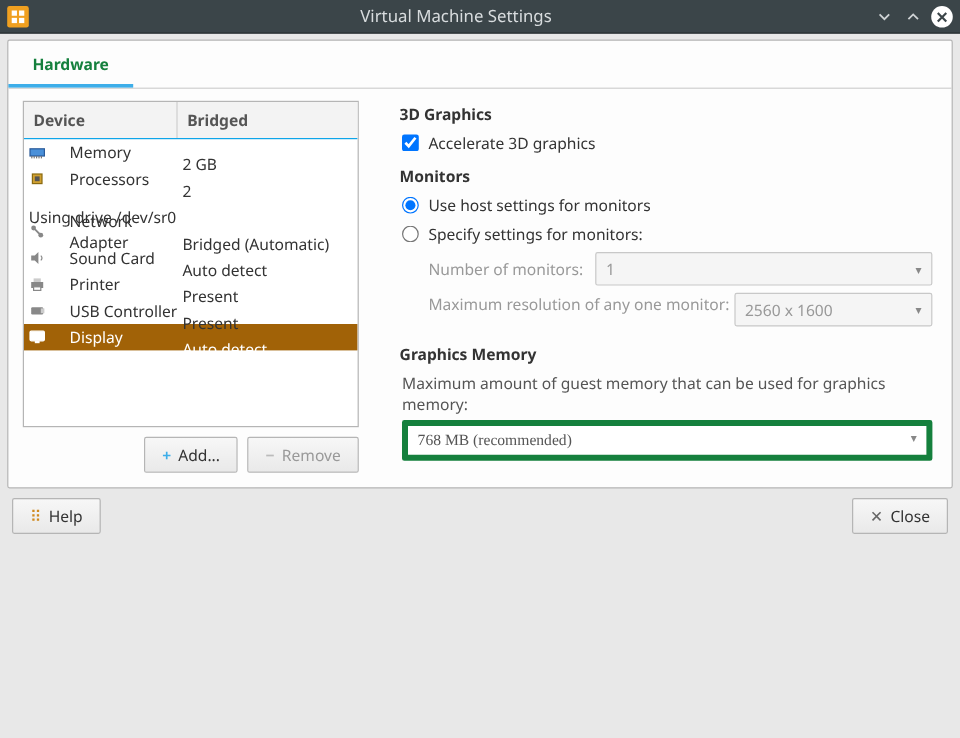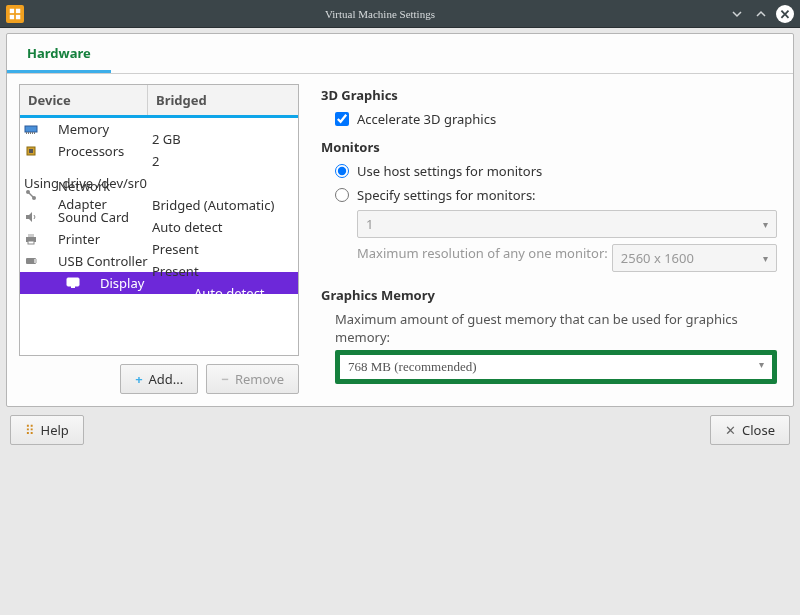--- a/index.html
+++ b/index.html
@@ -23,21 +23,21 @@
     border-bottom: 1px solid #2a3033;
   }
   .app-icon {
     width: 18px; height: 18px;
     background: #f0a020;
     border-radius: 2px;
     display: flex; align-items: center; justify-content: center;
     margin-right: 8px;
   }
   .app-icon svg { width: 14px; height: 14px; }
-  .title-text { flex: 1; text-align: center; font-size: 11px; color: #d8dcde; font-family: Liberation Serif, serif; }
+  .title-text { flex: 1; text-align: center; font-size: 14px; color: #d8dcde; }
   .title-controls { display: flex; gap: 6px; align-items: center; }
   .title-btn { width: 18px; height: 18px; display:flex; align-items:center; justify-content:center; cursor:pointer; color:#d8dcde;}
   .title-btn.close { background:#fff; border-radius:50%; color:#3b4549; font-weight:bold; }
   
   .outer-frame {
     margin: 5px 6px 0 6px;
     background: #fdfdfd;
     border: 1px solid #b5b5b5;
     border-radius: 2px;
     padding: 0;
@@ -60,47 +60,47 @@
   .content-row { display: flex; padding: 10px 12px 12px 12px; gap: 14px; }
   
   .device-panel { width: 280px; display:flex; flex-direction:column; }
   .device-table {
     border: 1px solid #b5b5b5;
     background: #fff;
     flex: 1;
     height: 424px;
     overflow: auto;
   }
-  .dt-header { display:flex; background:#f3f3f3; border-bottom:3px solid #0ea5e9; }
+  .dt-header { display:flex; background:#f3f3f3; border-bottom:1px solid #0ea5e9; }
   .dt-header > div { padding: 6px 8px; font-weight: bold; color:#555; }
   .dt-col-device { width: 128px; border-right:1px solid #d0d0d0; }
   .dt-col-summary { flex:1; }
   .dt-row { display:flex; align-items:center; height:22px; cursor:pointer; }
   .dt-row .c1 { width:128px; display:flex; align-items:center; padding-left:4px; gap:20px;}
   .dt-row .c2 { flex:1; padding-left:4px;margin-top:20px; }
-  .dt-row.selected { background:#6d28d9; color:#fff;padding-left:42px; }
+  .dt-row.selected { background:#a16207; color:#fff; }
   .dev-icon { width:14px; height:14px; display:inline-flex; align-items:center; justify-content:center; }
   .dev-icon svg { width:14px; height:14px; }
   .device-buttons { display:flex; gap:8px; justify-content:flex-end; margin-top:8px; }
   .btn {
     background: linear-gradient(#f7f7f7,#e9e9e9);
     border: 1px solid #b5b5b5;
     border-radius: 2px;
     padding: 5px 14px;
     font-size: 13px;
     color: #333;
     display:flex; align-items:center; gap:6px;
     cursor:pointer;
   }
   .btn.disabled { color:#999; cursor:default; }
   .btn.disabled .glyph { color:#bbb; }
   .glyph { font-weight:bold; }
   
   .settings-panel { flex:1; padding: 0 4px; }
-  .section-title { font-weight:bold; color:#333; margin: 2px 0 6px 4px; }
+  .section-title { font-weight:bold; color:#333; margin: 2px 0 6px 16px; }
   .radio-row, .check-row { display:flex; align-items:center; gap:8px; margin: 4px 0 6px 18px; }
   .sub-row { display:flex; align-items:center; gap:10px; margin: 6px 0 6px 40px; color:#999; }
   .sub-label { color:#999; }
   .select-disabled {
     flex:1;
     border:1px solid #c8c8c8;
     background:#f5f5f5;
     color:#999;
     padding:4px 8px;
     border-radius:2px;
@@ -285,20 +285,21 @@
       <div class="section-title" style="margin-top:10px">Monitors</div>
       <div class="radio-row">
         <input type="radio" name="mon" checked="" style="">
         <span>Use host settings for monitors</span>
       </div>
       <div class="radio-row">
         <input type="radio" name="mon" style="">
         <span>Specify settings for monitors:</span>
       </div>
       <div class="sub-row">
+        <span class="sub-label">Number of monitors:</span>
         <div class="select-disabled" style="flex:1">
           <span>1</span>
           <span class="caret">▾</span>
         </div>
       </div>
       <div class="sub-row" style="flex-direction:row; align-items:stretch; gap:4px;">
         <span class="sub-label">Maximum resolution of any one monitor:</span>
         <div class="select-disabled">
           <span>2560 x 1600</span>
           <span class="caret">▾</span>

